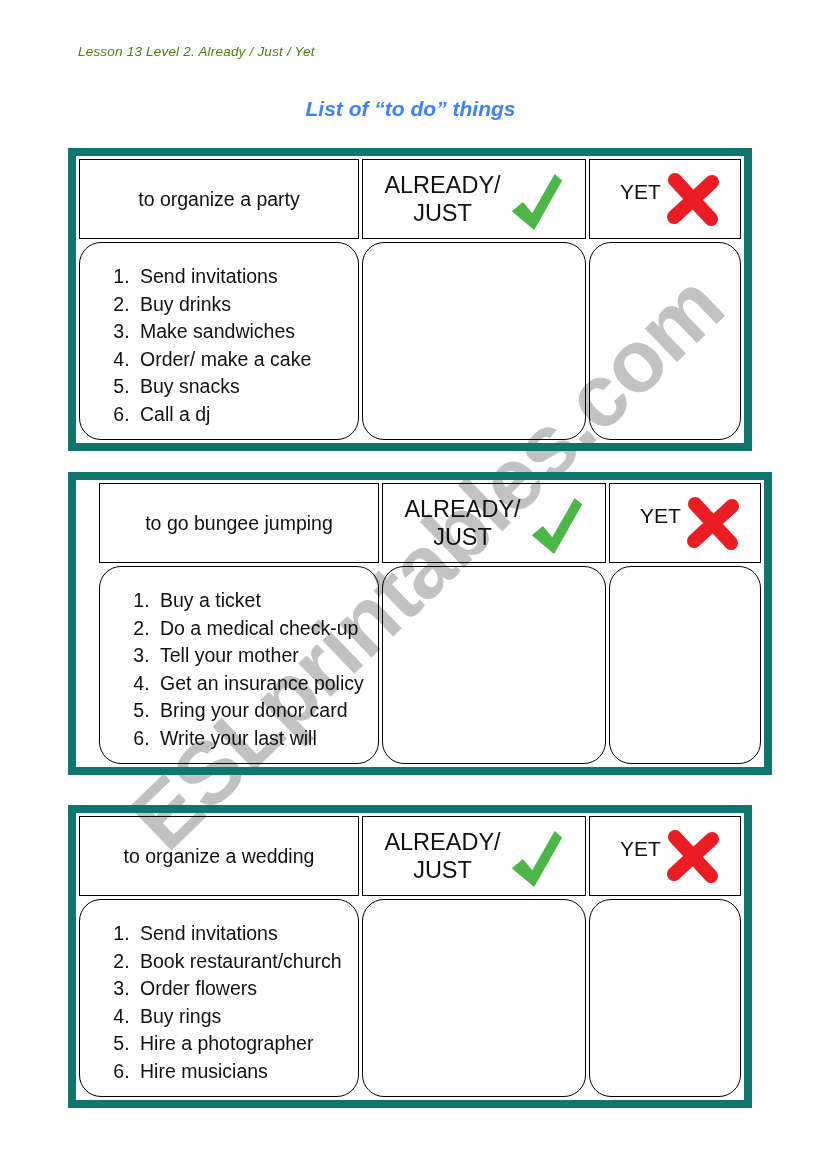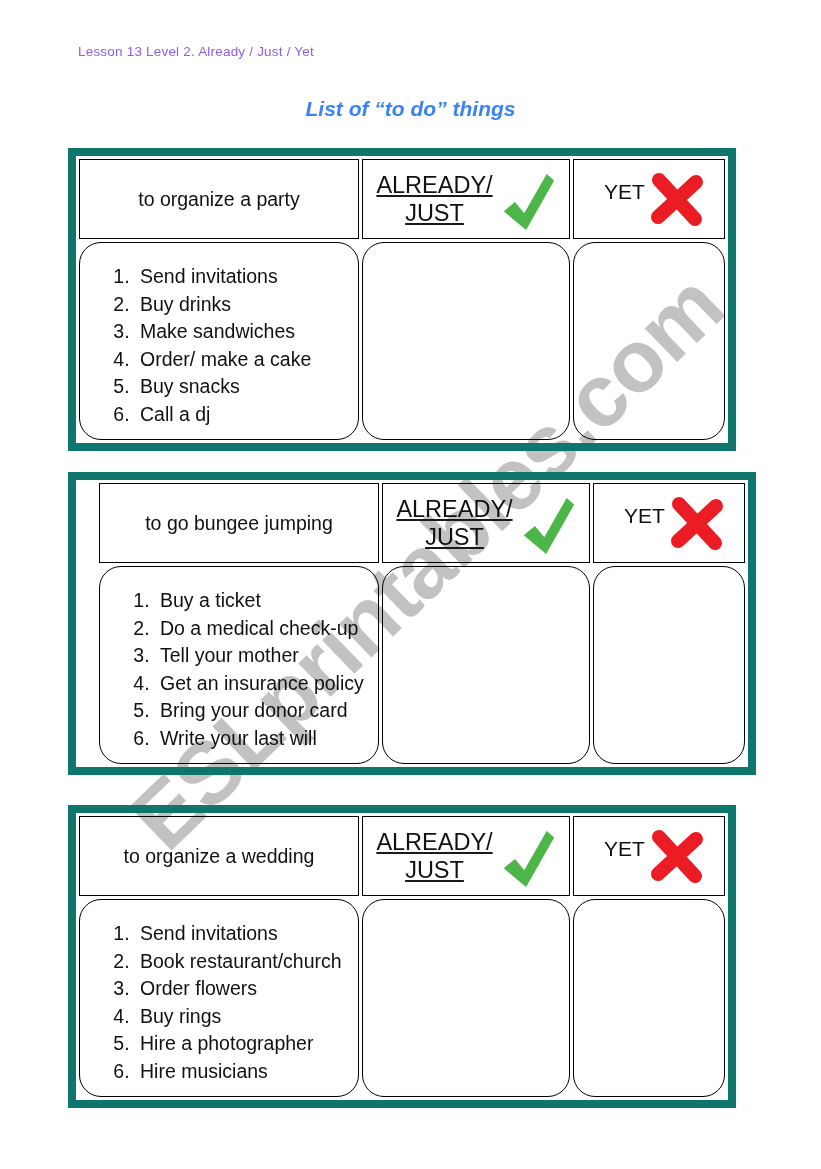--- a/index.html
+++ b/index.html
@@ -13,21 +13,22 @@
     background: #ffffff;
     overflow: hidden;
   }
 
   .doc-header {
     position: absolute;
     left: 78px;
     top: 44px;
     font-size: 13.5px;
     letter-spacing: 0.2px;
-    color: #8b5cf6;
+    color: #4d7c0f;
+    font-style: italic;
   }
 
   .doc-title {
     position: absolute;
     left: 0;
     top: 97px;
     width: 100%;
     text-align: center;
     font-size: 21px;
     font-weight: bold;
@@ -66,21 +67,21 @@
   table.todo.t1 { margin-bottom: 21px; }
   table.todo.t2 { margin-bottom: 30px; padding-left: 20px; }
 
   table.todo td {
     border: 1px solid #000;
     background: transparent;
     vertical-align: middle;
     overflow: hidden;
   }
   td.c1 { width: 280px; }
-  td.c2 { width: 208px; text-decoration: underline; }
+  td.c2 { width: 224px; }
   td.c3 { width: 152px; }
 
   tr.hrow td { height: 80px; }
   tr.brow td { height: 198px; vertical-align: top; border-radius: 22px; }
 
   .task-title {
     text-align: center;
     font-size: 19.5px;
     color: #111;
   }

